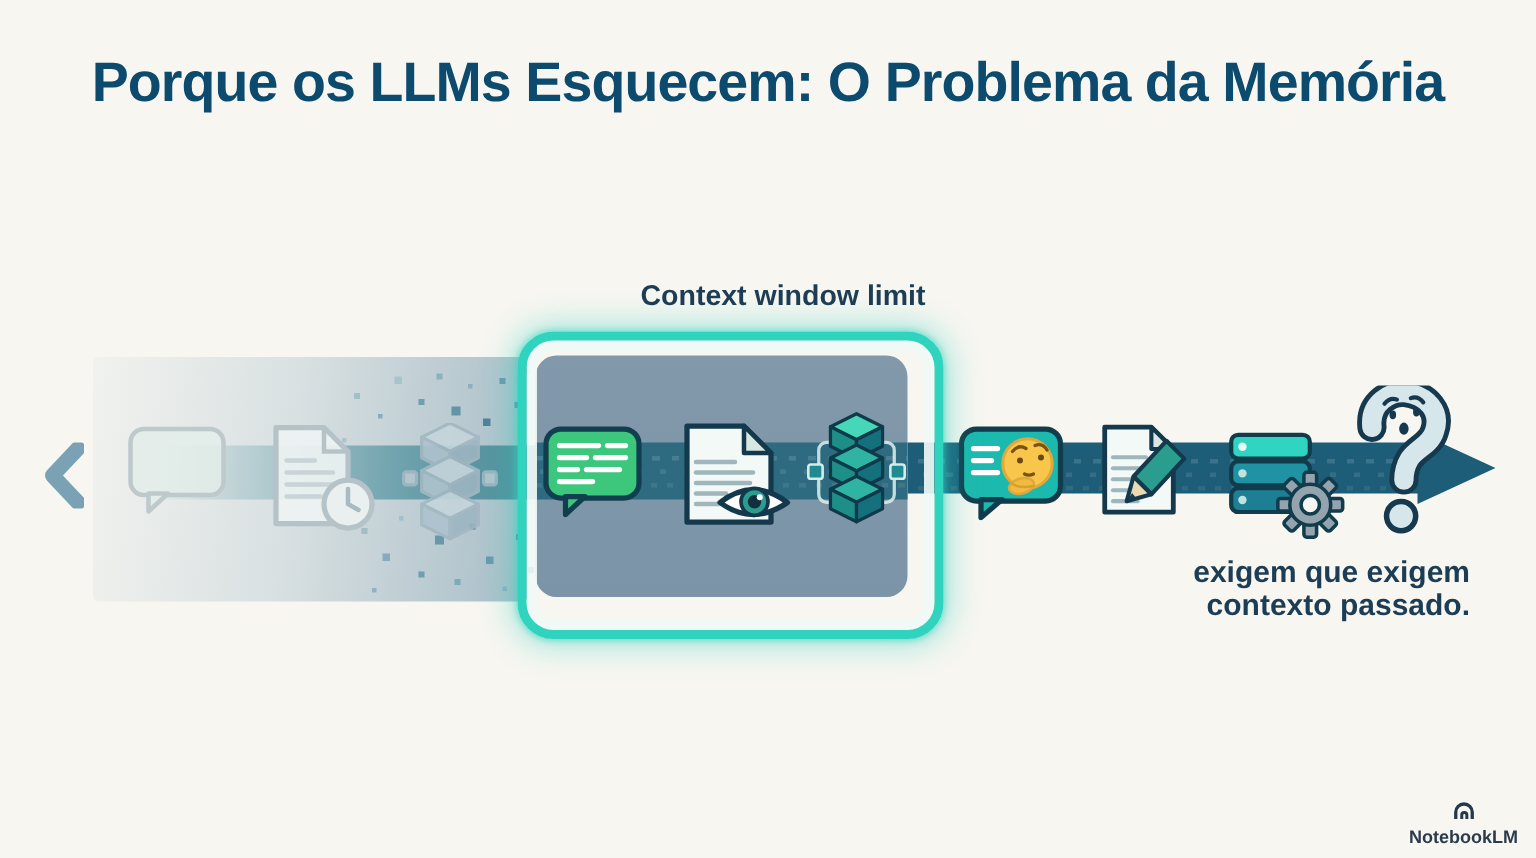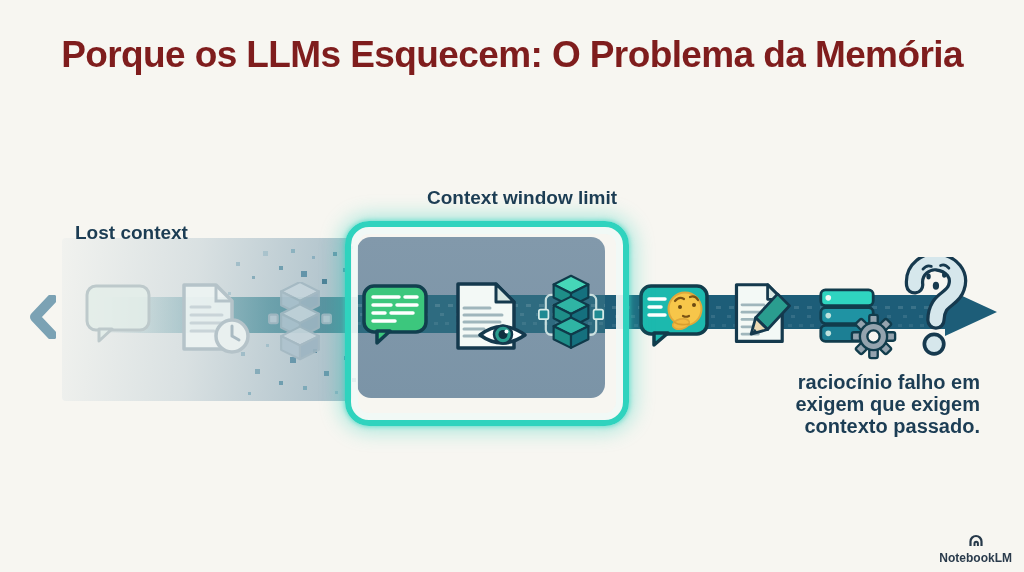--- a/index.html
+++ b/index.html
@@ -4,21 +4,21 @@
 <style>
   html,body{margin:0;padding:0;background:#e9e9e9;}
   .stage{
     position:relative;width:1024px;height:572px;margin:0 auto;
     background:#f7f6f1;overflow:hidden;
     font-family:"Liberation Sans", sans-serif;
   }
   .abs{position:absolute;}
   .title{
     top:34px;left:0;right:0;text-align:center;
-    font-size:37px;font-weight:bold;color:#7f1d1d;letter-spacing:-0.6px;
+    font-size:37px;font-weight:bold;color:#0c4a6e;letter-spacing:-0.6px;
     z-index:6;
   }
   .zone-label{
     font-size:19px;font-weight:bold;color:#1c3d54;z-index:6;
   }
   .lost-label{left:75px;top:222px;}
   .ctx-label{left:345px;top:187px;width:272px;text-align:right;}
 
   .lost-zone{
     left:62px;top:238px;width:290px;height:163px;z-index:0;
@@ -80,21 +80,20 @@
 <div class="stage">
 
   <div class="abs title">Porque os LLMs Esquecem: O Problema da Memória</div>
 
   <svg class="abs" style="left:26px;top:295px;" width="30" height="44" viewBox="0 0 30 44">
     <path d="M26,4 L9,22 L26,40" fill="none" stroke="#7ba2b4" stroke-width="10" stroke-linecap="round" stroke-linejoin="round"></path>
   </svg>
 
   <div class="abs lost-zone"></div>
   <div class="abs band-lost"></div>
-  <div class="abs zone-label lost-label">Lost context</div>
 
   <svg class="abs icon" style="left:84px;top:283px;" width="70" height="62" viewBox="0 0 70 62">
     <rect x="3" y="3" width="62" height="44" rx="9" fill="#e3ede9" fill-opacity="0.85" stroke="#bdc9cb" stroke-width="3"></rect>
     <path d="M15,46 L15,58 L28,46 Z" fill="#e3ede9" stroke="#bdc9cb" stroke-width="3" stroke-linejoin="round"></path>
   </svg>
 
   <svg class="abs icon" style="left:176px;top:281px;" width="78" height="76" viewBox="0 0 78 76">
     <path d="M8,4 H40 L56,20 V68 H8 Z" fill="#edf3f2" fill-opacity="0.92" stroke="#b5c3c9" stroke-width="3.5" stroke-linejoin="round"></path>
     <path d="M40,4 V20 H56" fill="none" stroke="#b5c3c9" stroke-width="3"></path>
     <g stroke="#c9d4d8" stroke-width="3" stroke-linecap="round">
@@ -283,21 +282,20 @@
     <path d="M18,30 C16,12 32,4 42,5 C58,7 68,19 63,33 C60,43 50,45 45,53 C42,58 41,62 41,68" fill="none" stroke="#d6e7ec" stroke-width="14" stroke-linecap="round"></path>
     <circle cx="39" cy="94" r="10.5" fill="#d6e7ec" stroke="#16394e" stroke-width="4"></circle>
     <path d="M27,13 Q31,8 36,10" fill="none" stroke="#16394e" stroke-width="3" stroke-linecap="round"></path>
     <path d="M46,9 Q51,7 55,12" fill="none" stroke="#16394e" stroke-width="3" stroke-linecap="round"></path>
     <ellipse cx="33" cy="21" rx="2.4" ry="3.2" fill="#16394e"></ellipse>
     <ellipse cx="50" cy="19" rx="2.4" ry="3.2" fill="#16394e"></ellipse>
     <ellipse cx="41" cy="31" rx="3.4" ry="4.4" fill="#16394e"></ellipse>
   </svg>
 
   <div class="abs result">
-    <div>raciocínio falho em</div>
     <div>exigem que exigem</div>
     <div>contexto passado.</div>
   </div>
 
   <div class="abs footer">
     <svg width="16" height="14" viewBox="0 0 16 14">
       <path d="M2.5,13 V8.5 A5.5,5.5 0 0 1 13.5,8.5 V13" fill="none" stroke="#26394a" stroke-width="2.2"></path>
       <path d="M6.5,13 V10.4 A1.7,1.7 0 0 1 9.9,10.4 V13" fill="none" stroke="#26394a" stroke-width="2"></path>
     </svg>
     <span>NotebookLM</span>

